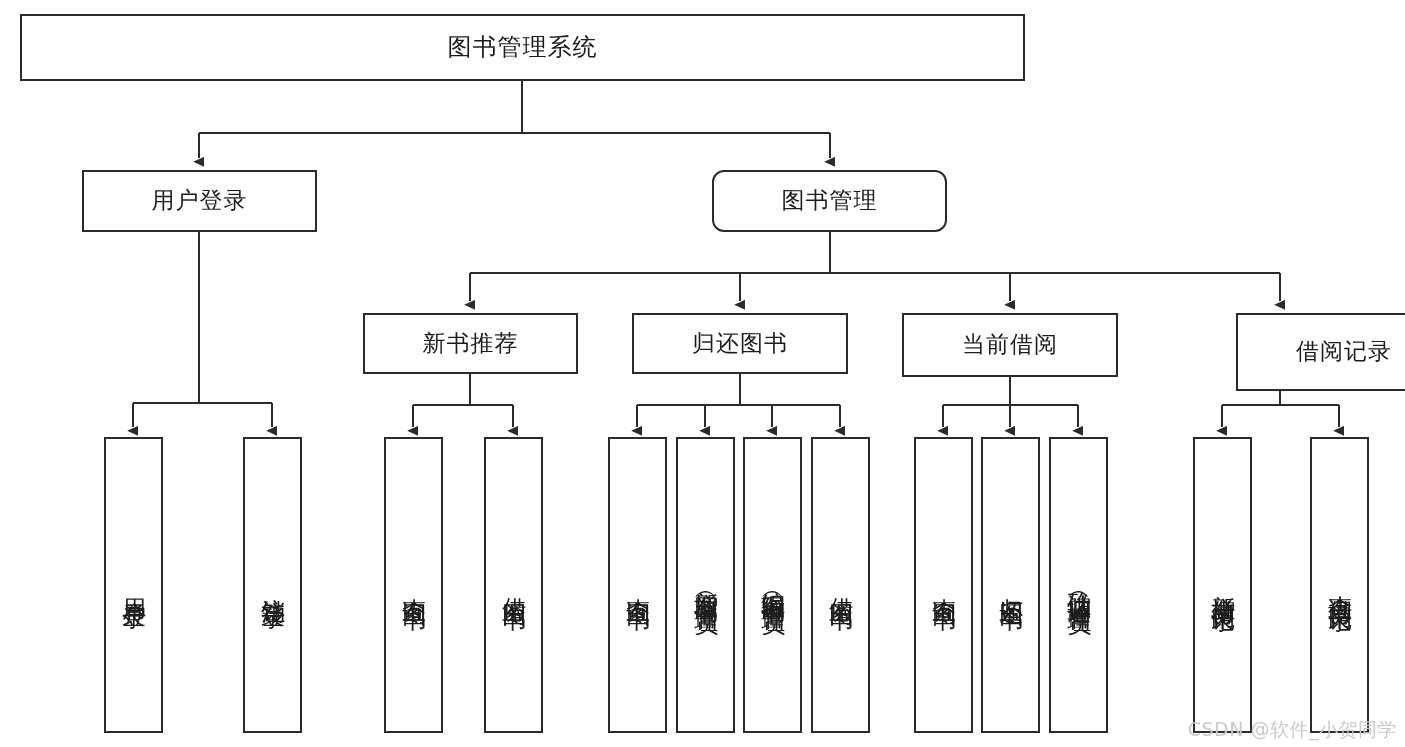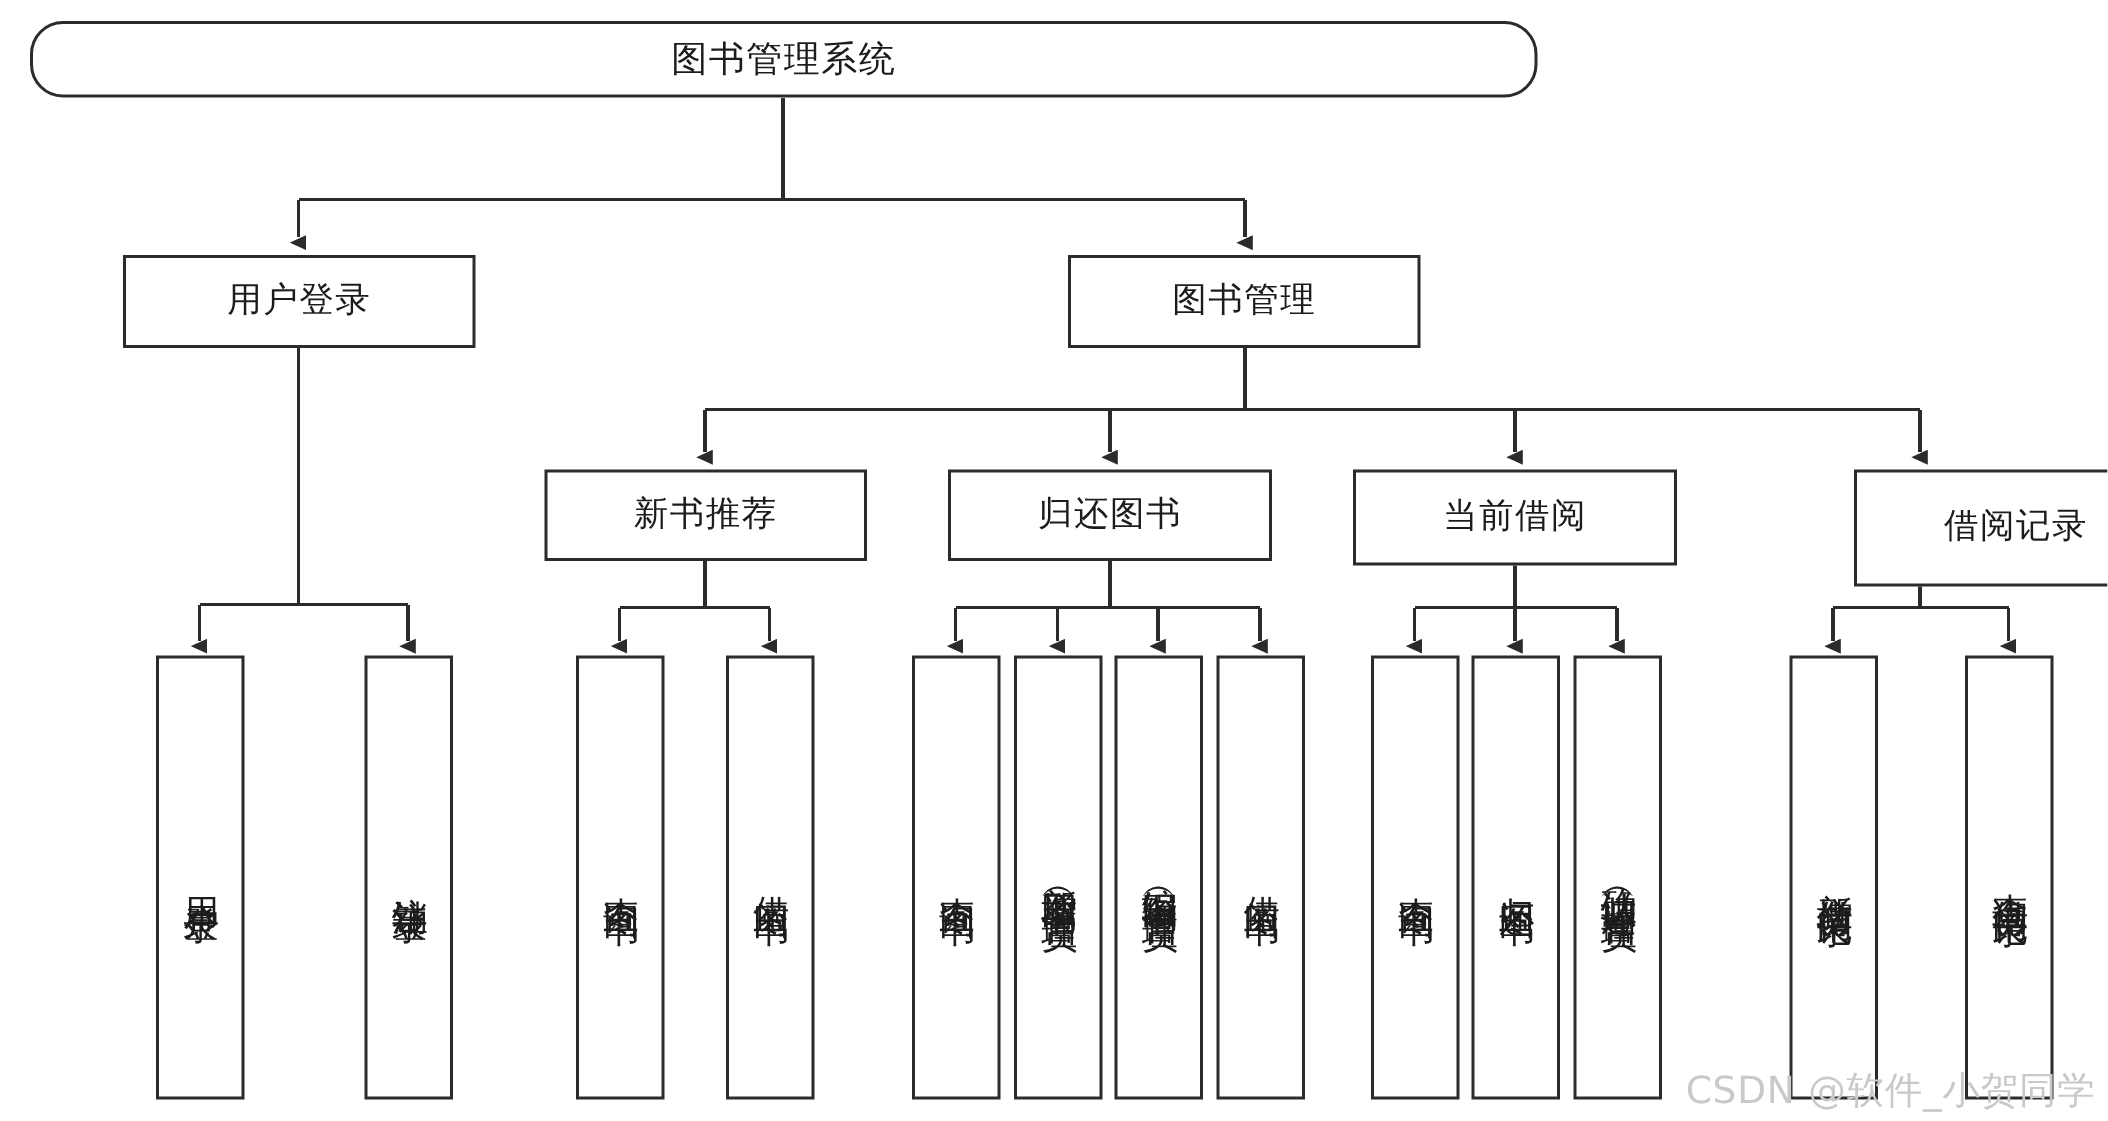--- a/index.html
+++ b/index.html
@@ -56,21 +56,21 @@
     font-size:24px;
     line-height:1.06;
     letter-spacing:3px;
     white-space:normal;
     max-height:100%;
   }
   .watermark{
     position:absolute;
     right:8px;
     bottom:4px;
-    font-size:25px;
+    font-size:19px;
     color:#c9c9c9;
     letter-spacing:0.5px;
     z-index:5;
     white-space:nowrap;
     font-family:"DejaVu Sans","Liberation Sans",sans-serif;
   }
 </style>
 </head>
 <body>
 
@@ -120,29 +120,29 @@
       <path d="M1010,405 L1010,427" marker-end="url(#arrow)"></path>
       <path d="M1078,405 L1078,427" marker-end="url(#arrow)"></path>
 
       <path d="M1280,374 L1280,405"></path>
       <path d="M1222,405 L1339,405"></path>
       <path d="M1222,405 L1222,427" marker-end="url(#arrow)"></path>
       <path d="M1339,405 L1339,427" marker-end="url(#arrow)"></path>
     </g>
   </svg>
 
-  <div class="node h root" style="left:20px; top:14px; width:1005px; height:51px;border-radius:22px;">
+  <div class="node h root" style="left:20px; top:14px; width:1005px; height:67px;">
     <span class="lbl">图书管理系统</span>
   </div>
 
   <div class="node h" style="left:82px; top:170px; width:235px; height:62px;">
     <span class="lbl">用户登录</span>
   </div>
 
-  <div class="node h" style="left:712px; top:170px; width:235px; height:62px;">
+  <div class="node h" style="left:712px; top:170px; width:235px; height:62px;border-radius:12px;">
     <span class="lbl">图书管理</span>
   </div>
 
   <div class="node h" style="left:363px; top:313px; width:215px; height:61px;">
     <span class="lbl">新书推荐</span>
   </div>
 
   <div class="node h" style="left:632px; top:313px; width:216px; height:61px;">
     <span class="lbl">归还图书</span>
   </div>

